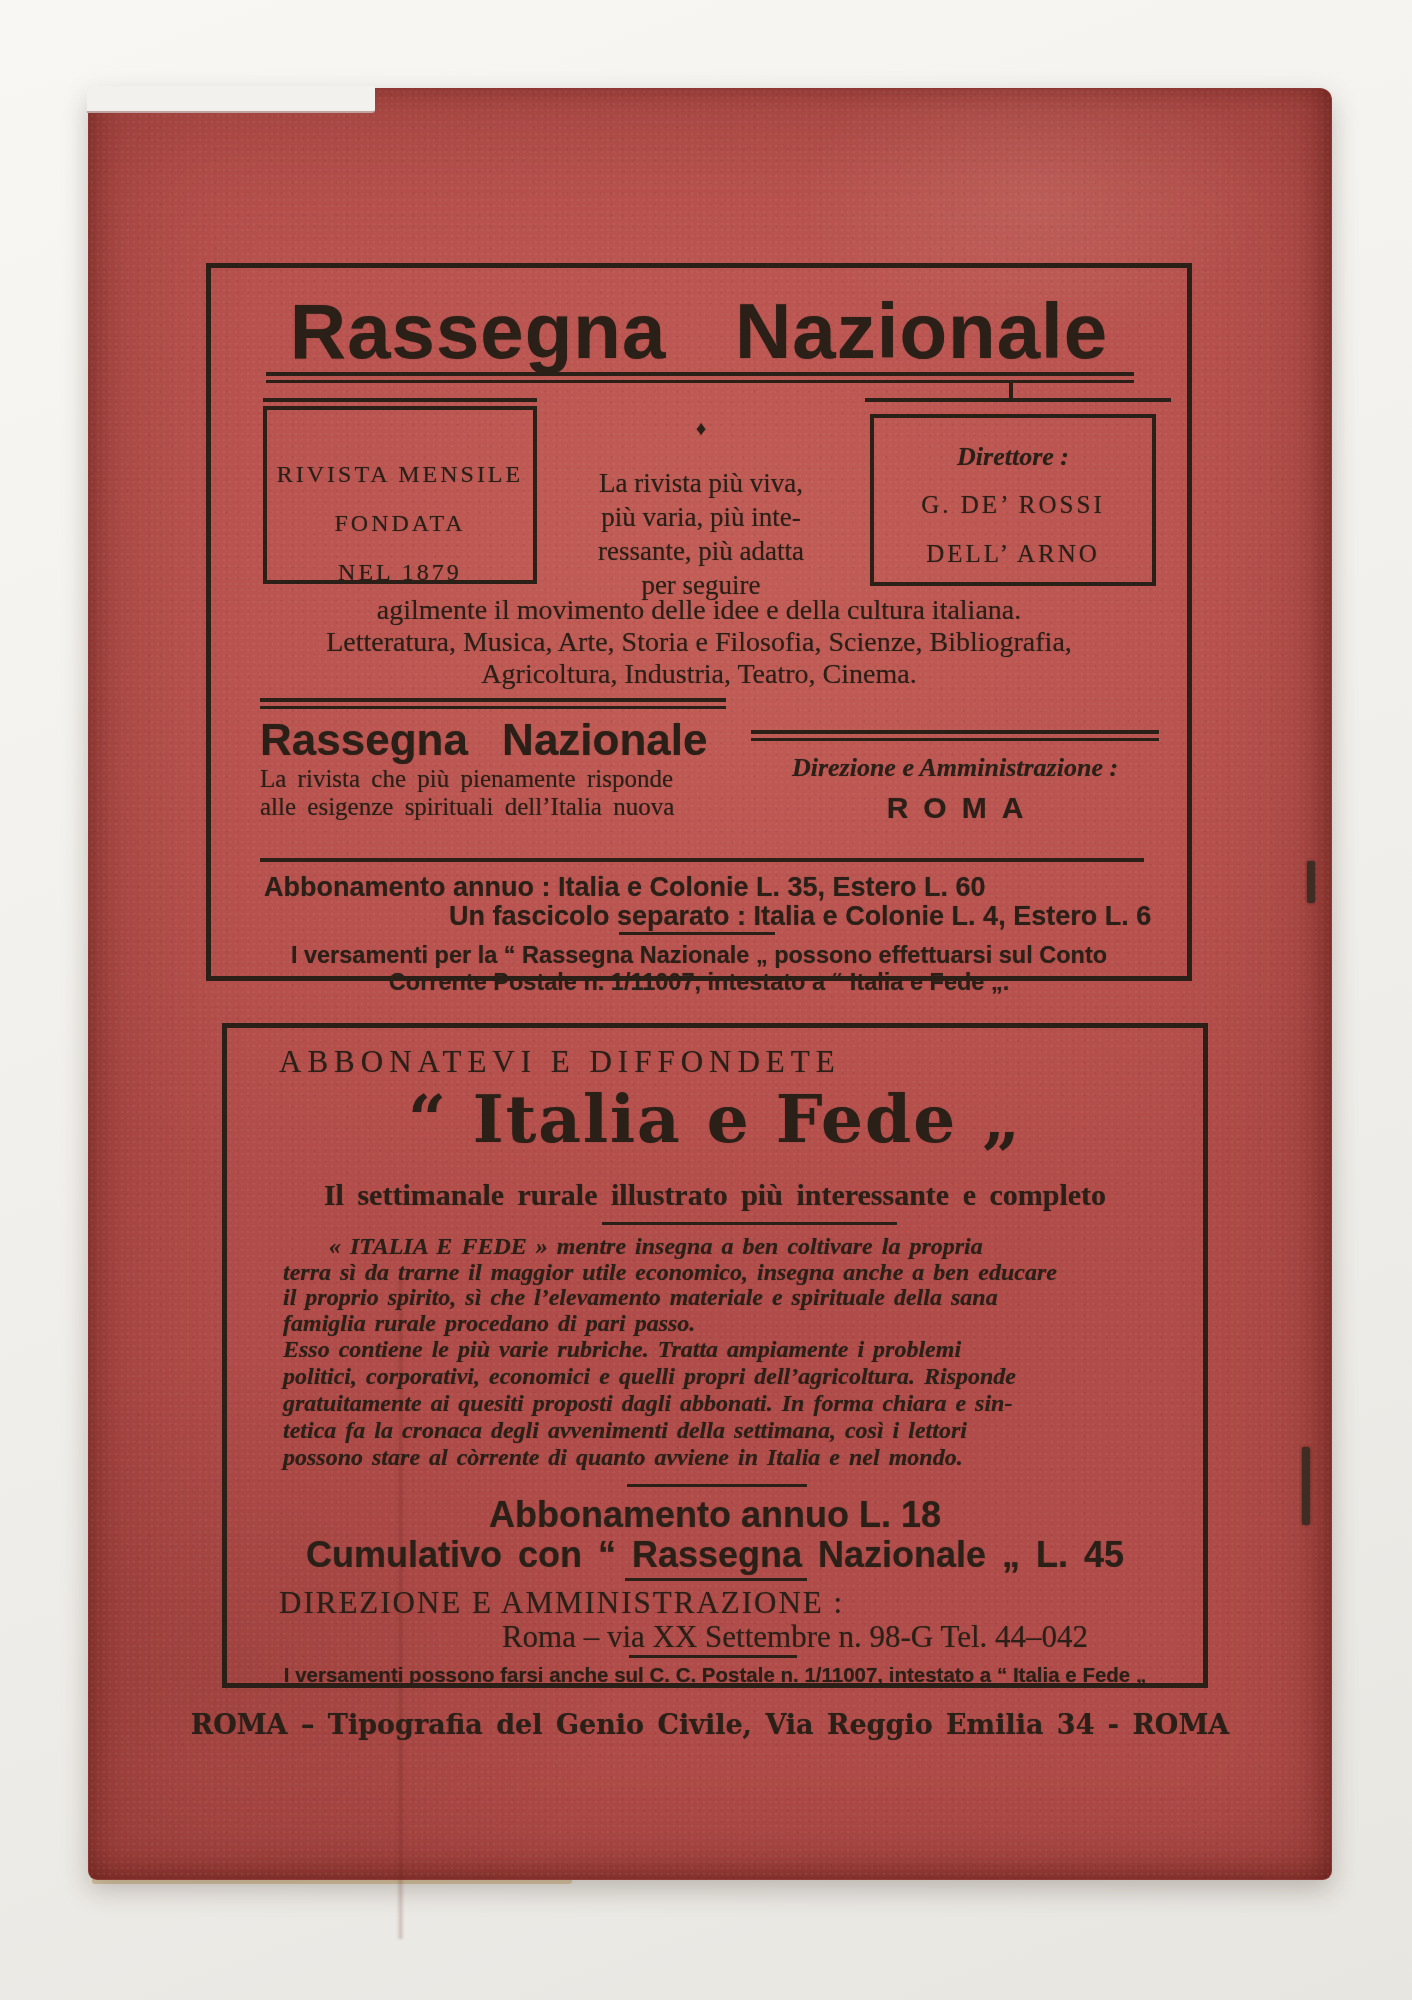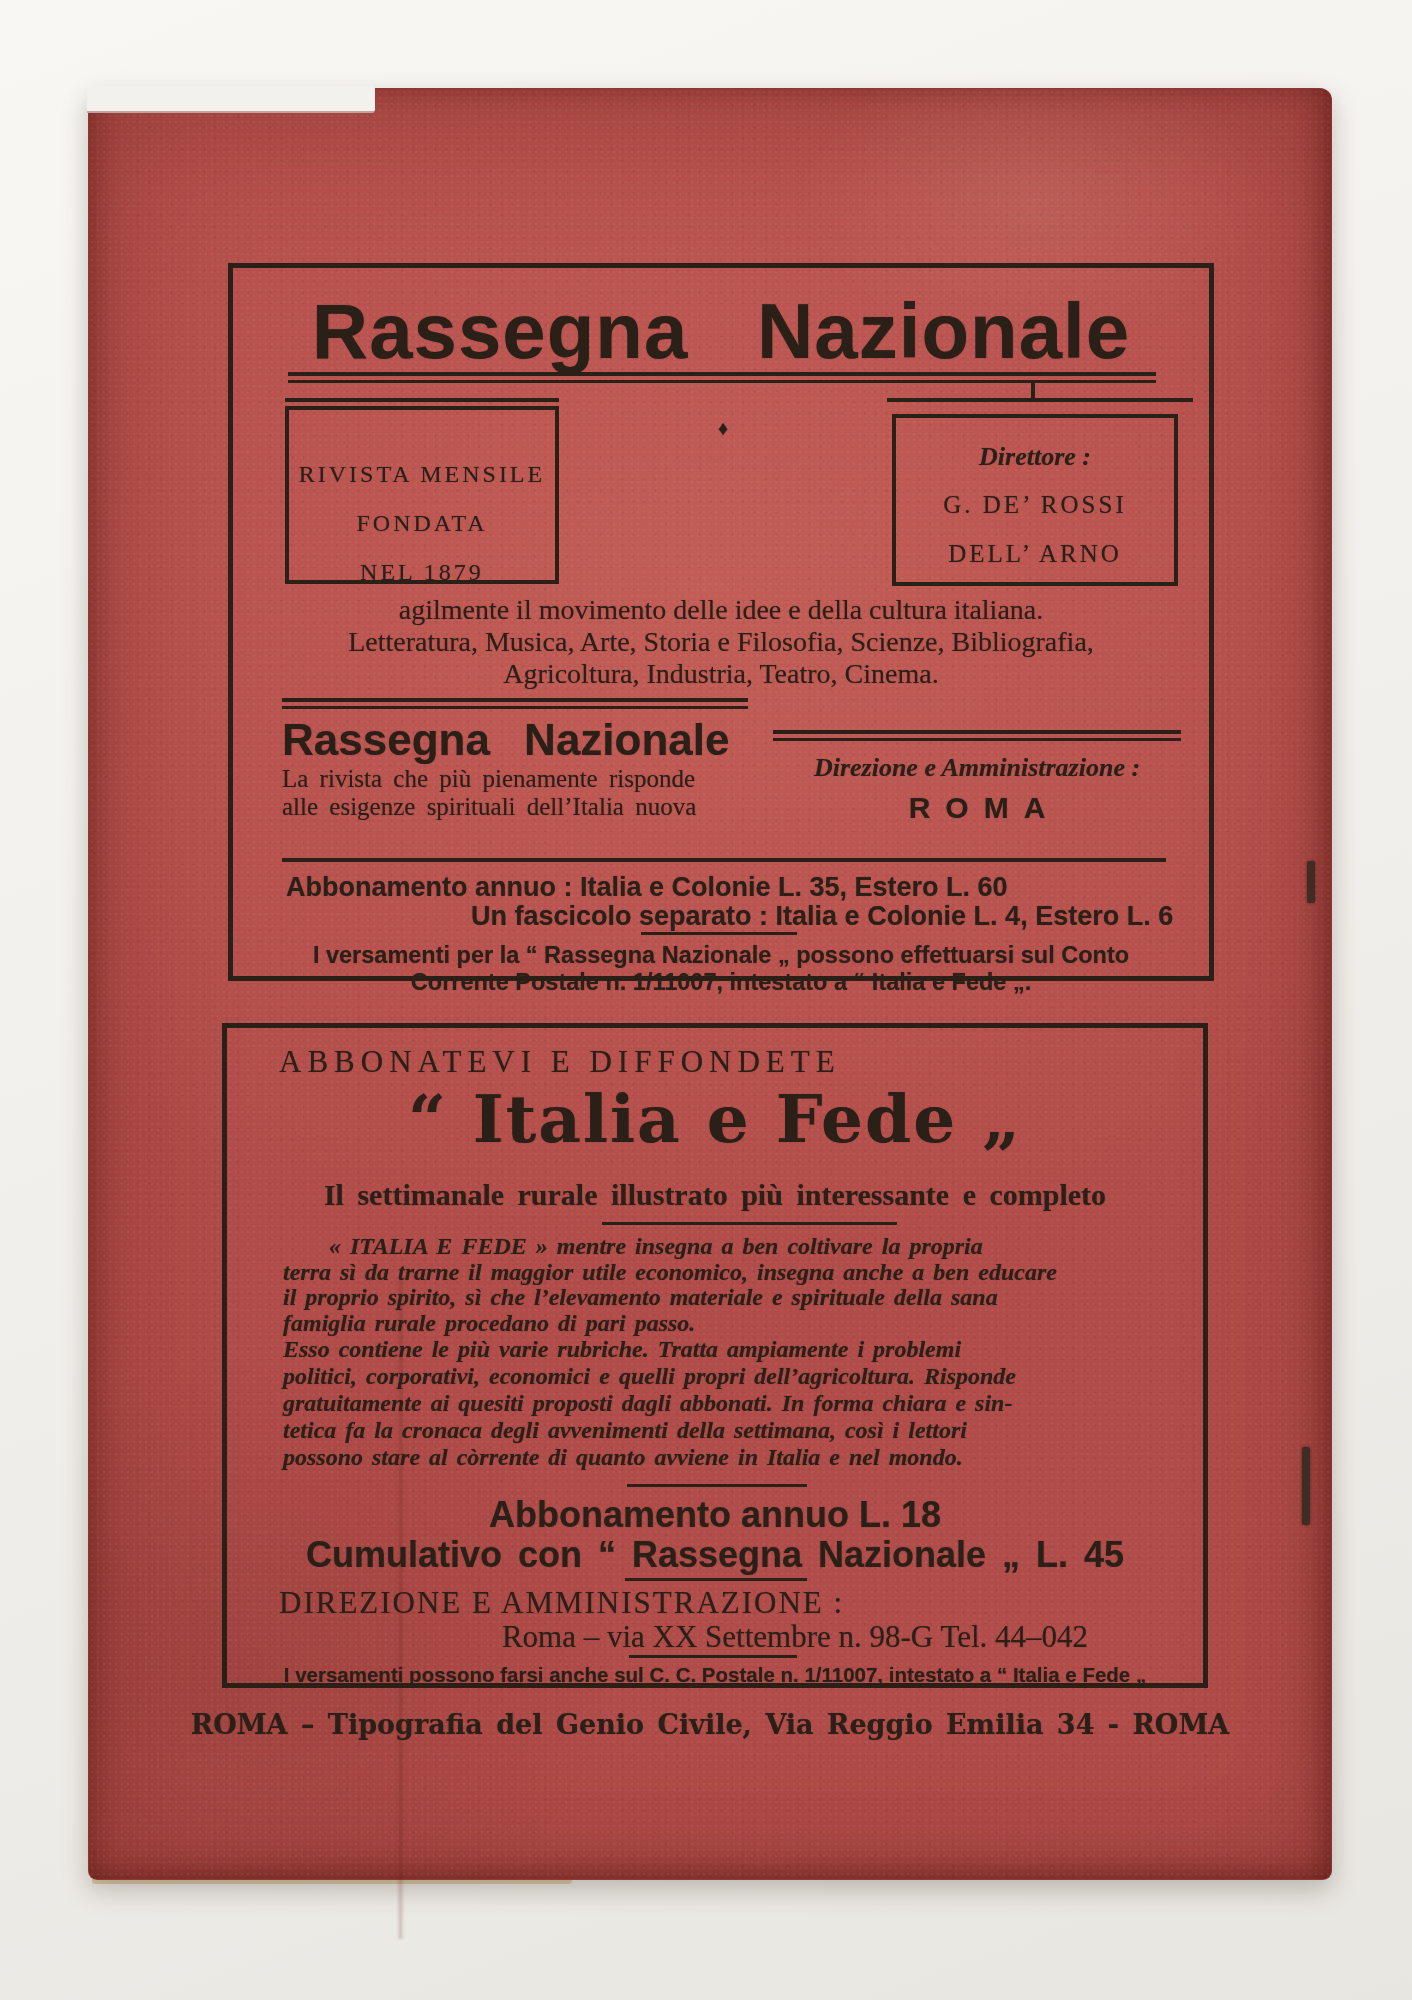--- a/index.html
+++ b/index.html
@@ -61,21 +61,21 @@
 
   
   .inkline{ background:var(--ink); }
   .txt{ color:var(--ink); text-shadow:0 0 1px rgba(43,30,22,.5); }
   .sans{ font-family:"Liberation Sans", sans-serif; }
   .serif{ font-family:"Liberation Serif", serif; }
   .slab{ font-family:"DejaVu Serif", serif; }
 
   
   .box1{
-    position:absolute; left:139px; top:174px; width:986px; height:718px;
+    position:absolute; left:117px; top:174px; width:986px; height:718px;
     border:5px solid var(--ink);
   }
   .rn-title{ top:18px; left:0; width:100%; text-align:center;
     font-weight:bold; font-size:78px; letter-spacing:1px; word-spacing:46px; }
   .dbl-rule{ border-top:4px solid var(--ink); border-bottom:3px solid var(--ink); height:11px; }
   .rn-title-rule{ top:104px; left:55px; width:868px; }
   .tick{ left:798px; top:115px; width:4px; height:17px; }
   .hat{ height:4px; }
   .hat-left{ top:130px; left:52px; width:274px; }
   .hat-right{ top:130px; left:654px; width:306px; }
@@ -157,20 +157,26 @@
     <div class="abs inkline hat hat-right"></div>
 
     <div class="abs txt serif founded-box">
       <div class="ln">RIVISTA MENSILE</div>
       <div class="ln">FONDATA</div>
       <div class="ln">NEL 1879</div>
     </div>
 
     <div class="abs txt serif center-col">
       <div class="diamond">♦</div>
+      <div class="center-lines">
+        <div>La rivista più viva,</div>
+        <div>più varia, più inte-</div>
+        <div>ressante, più adatta</div>
+        <div>per seguire</div>
+      </div>
     </div>
 
     <div class="abs txt serif director-box">
       <div class="label">Direttore :</div>
       <div class="ln">G. DE’ ROSSI</div>
       <div class="ln">DELL’ ARNO</div>
     </div>
 
     <div class="abs txt serif tagline">
       <div>agilmente il movimento delle idee e della cultura italiana.</div>

